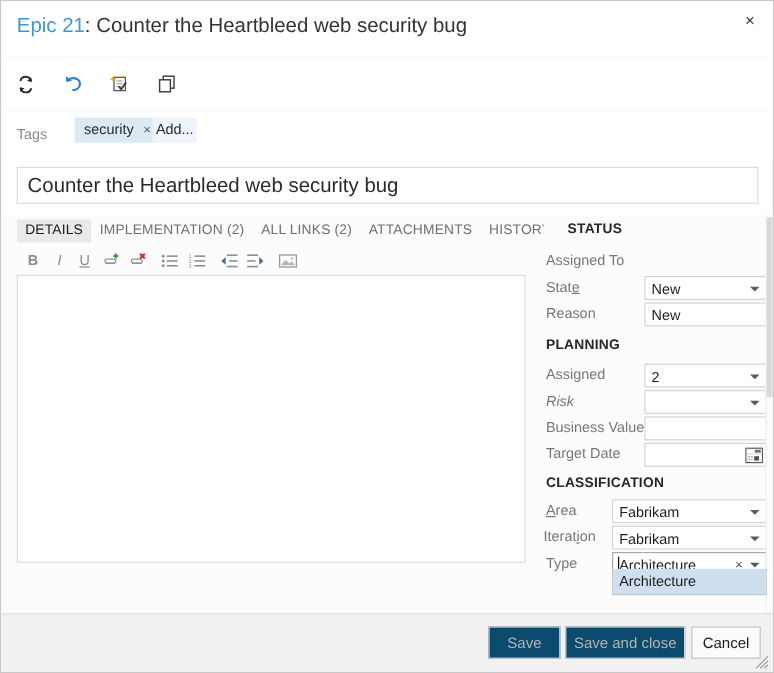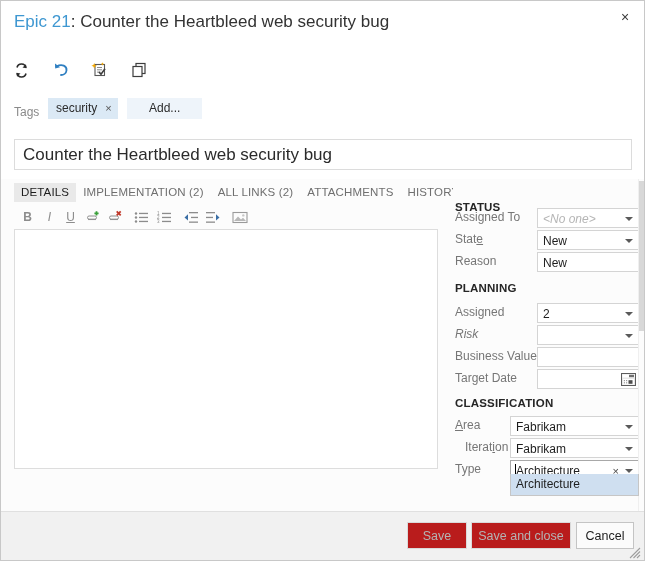--- a/index.html
+++ b/index.html
@@ -74,33 +74,33 @@
   }
   .tag-chip {
     position: absolute; top: 6px;
     height: 21px; line-height: 21px;
     background: #dbe9f5;
     font-size: 12px; color: #2b2b2b;
     padding: 0 6px 0 8px;
     white-space: nowrap;
     cursor: default;
   }
-  #tag-0 { left: 47px; }
+  #tag-0 { left: 61px; }
   .tag-x {
     display: inline-block;
     margin-left: 8px;
     color: #555; font-size: 11px;
     cursor: pointer;
   }
   #tag-add {
     position: absolute; left: 126px; top: 6px;
     height: 21px; line-height: 21px;
     background: #eef4fa;
     font-size: 12px; color: #2b2b2b;
-    padding: 0 22px;
+    padding: 0 3px;
     cursor: pointer;
   }
 
   
   #wit-field {
     position: absolute; left: 13px; top: 138px;
     width: 618px; height: 31px;
     box-sizing: border-box;
     border: 1px solid #dcdcdc;
     background: #ffffff;
@@ -253,21 +253,21 @@
     position: absolute; left: 0; top: 510px;
     width: 643px; height: 49px;
     background: #f1f1f1;
     border-top: 1px solid #e0e0e0;
   }
   .fbtn {
     position: absolute; top: 10px;
     height: 27px;
     box-sizing: border-box;
     border: 1px solid #dadada;
-    background: #b91c1c;
+    background: #0c4a6e;
     font-size: 12.5px;
     color: #b4b4b4;
     font-family: "Liberation Sans", sans-serif;
     cursor: default;
     padding: 0;
   }
   .fbtn.enabled {
     color: #1c1c1c;
     border: 1px solid #c4c4c4;
     background: #fbfbfb;
@@ -412,27 +412,23 @@
       </div>
     </div>
 
     <div id="desc-box">
       <div style="padding:4px 6px;font-size:12px;color:#1e1e1e;"></div>
     </div>
   </div>
 
   <div id="fields">
 
-    <div class="group-title" style="left:2px; top:6px;margin-top:16px;">STATUS</div>
+    <div class="group-title" style="left:20px; top:6px;">STATUS</div>
 
     <div class="f-label" style="left:2px; top:31px;">Assigned To</div>
-    <div class="f-ctl" style="left:84px; top:29px; width:102px;">
-      <span class="f-val placeholder">&lt;No one&gt;</span>
-      <span class="caret"></span>
-    </div>
 
     <div class="f-label" style="left:2px; top:53px;"><span>Stat</span><u>e</u><span></span></div>
     <div class="f-ctl" style="left:84px; top:51px; width:102px;">
       <span class="f-val">New</span>
       <span class="caret"></span>
     </div>
 
     <div class="f-label" style="left:2px; top:75px;">Reason</div>
     <div class="f-ctl" style="left:84px; top:73px; width:102px;">
       <span class="f-val">New</span>
@@ -476,21 +472,21 @@
     </div>
 
     <div class="group-title" style="left:2px; top:218px;">CLASSIFICATION</div>
 
     <div class="f-label" style="left:2px; top:239px;"><span></span><u>A</u><span>rea</span></div>
     <div class="f-ctl" style="left:57px; top:237px; width:129px;">
       <span class="f-val">Fabrikam</span>
       <span class="caret"></span>
     </div>
 
-    <div class="f-label" style="left:12px; top:261px;"><span>Iterat</span><u>i</u><span>on</span></div>
+    <div class="f-label" style="left:0; top:261px;"><span>Iterat</span><u>i</u><span>on</span></div>
     <div class="f-ctl" style="left:57px; top:259px; width:129px;">
       <span class="f-val">Fabrikam</span>
       <span class="caret"></span>
     </div>
 
     <div class="f-label" style="left:2px; top:283px;">Type</div>
     <div class="f-ctl" style="left:57px; top:281px; width:129px; border-color:#a8a8a8;">
       <span class="text-cursor"></span>
       <span class="f-val">Architecture</span>
       <span class="clear-x">×</span>

